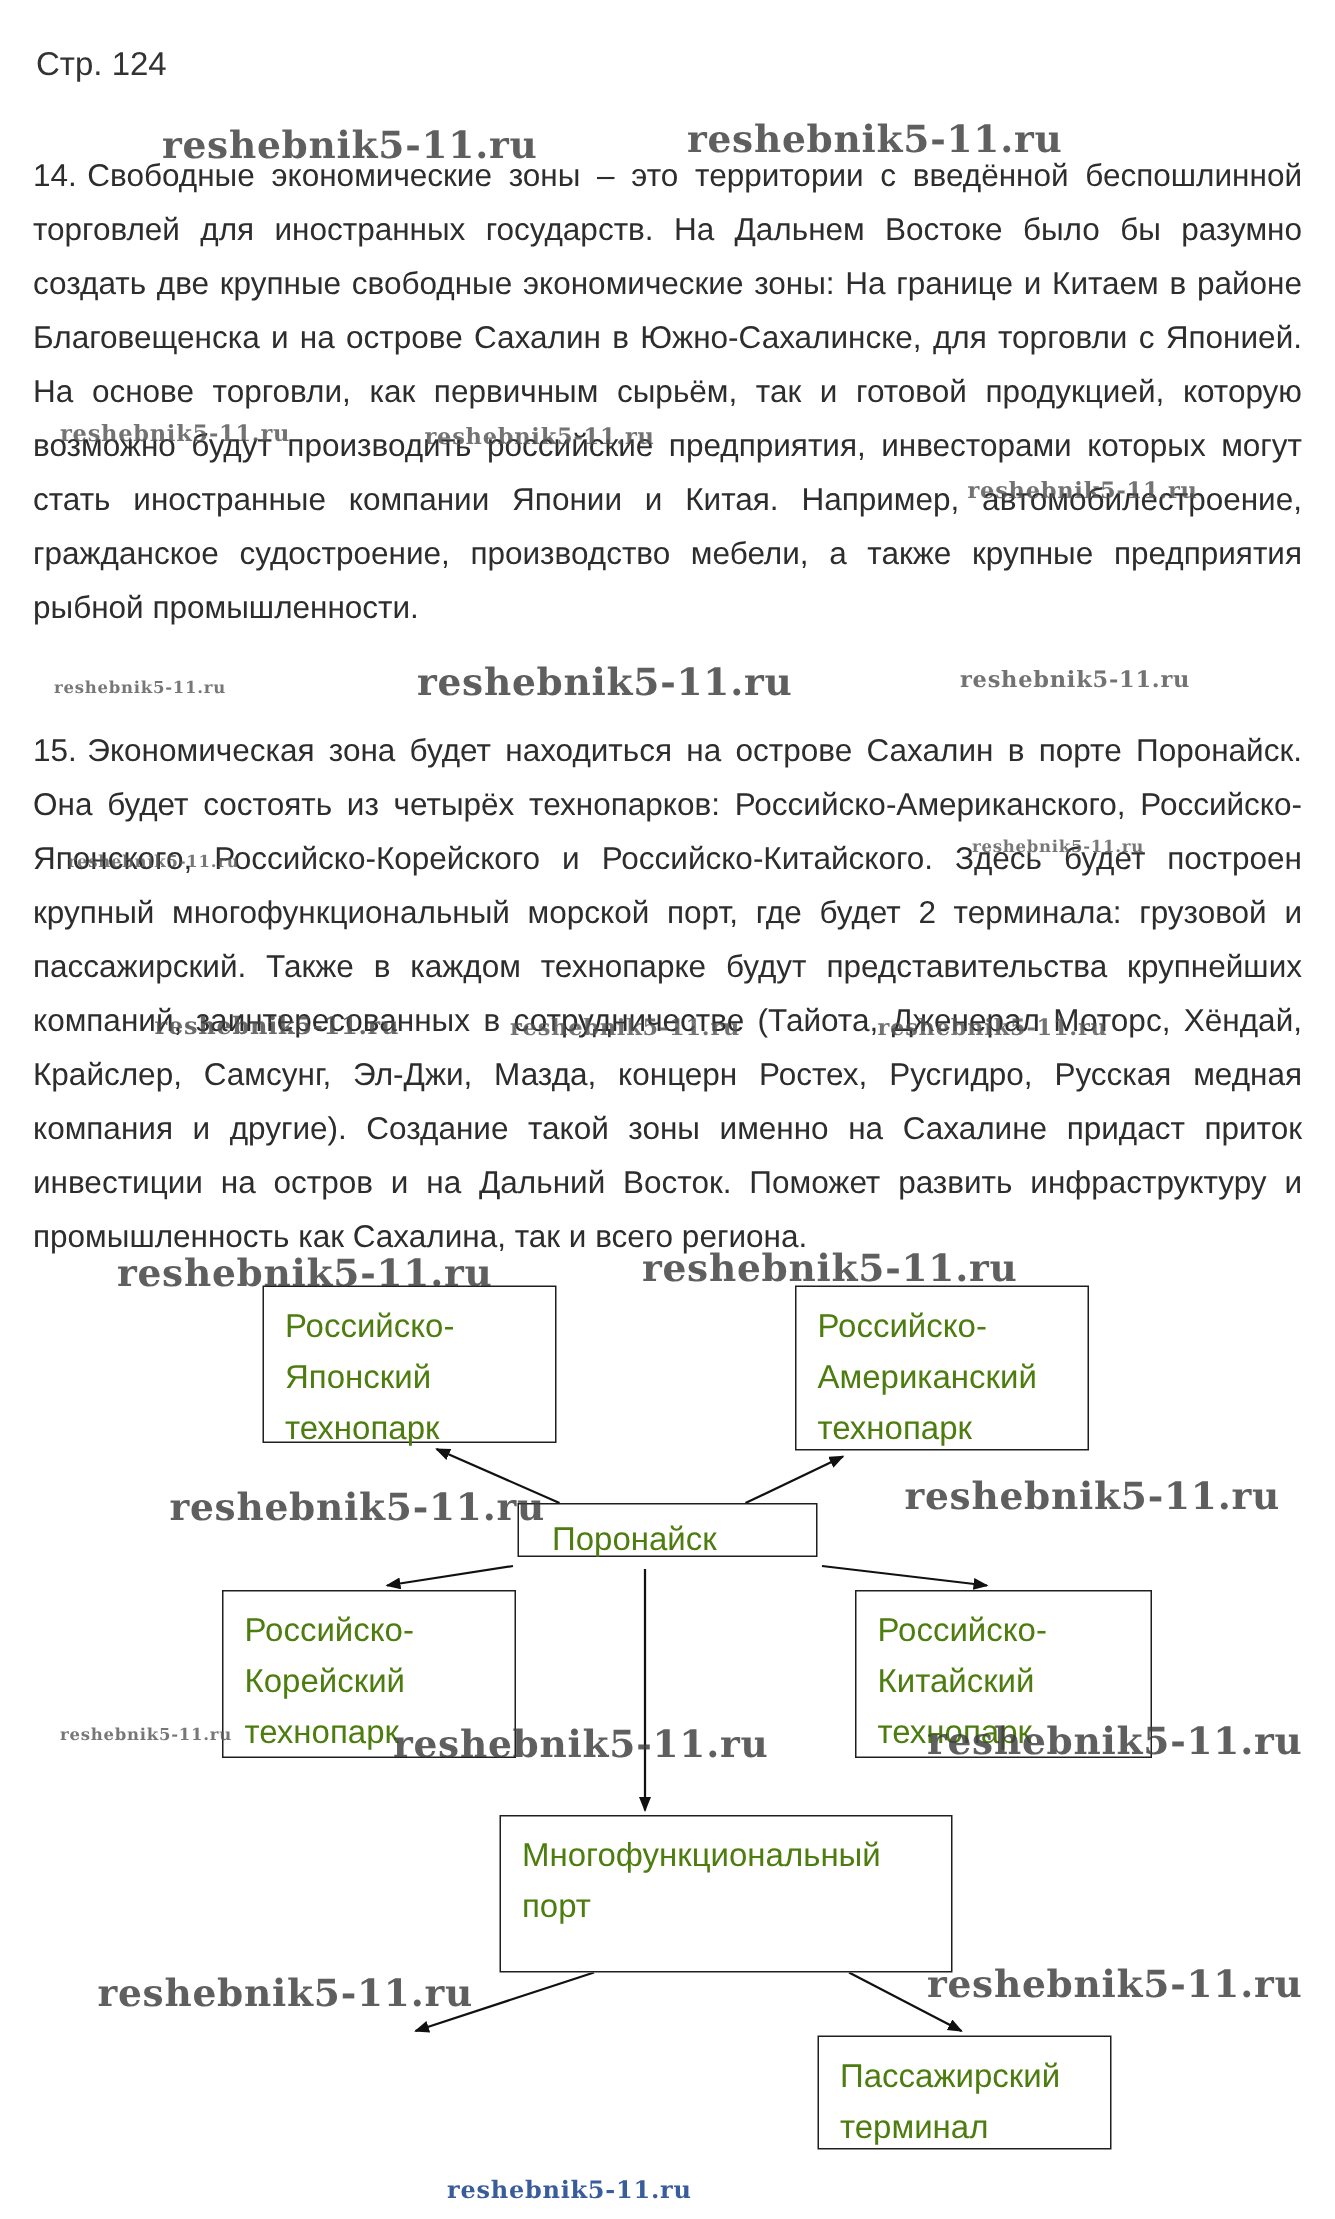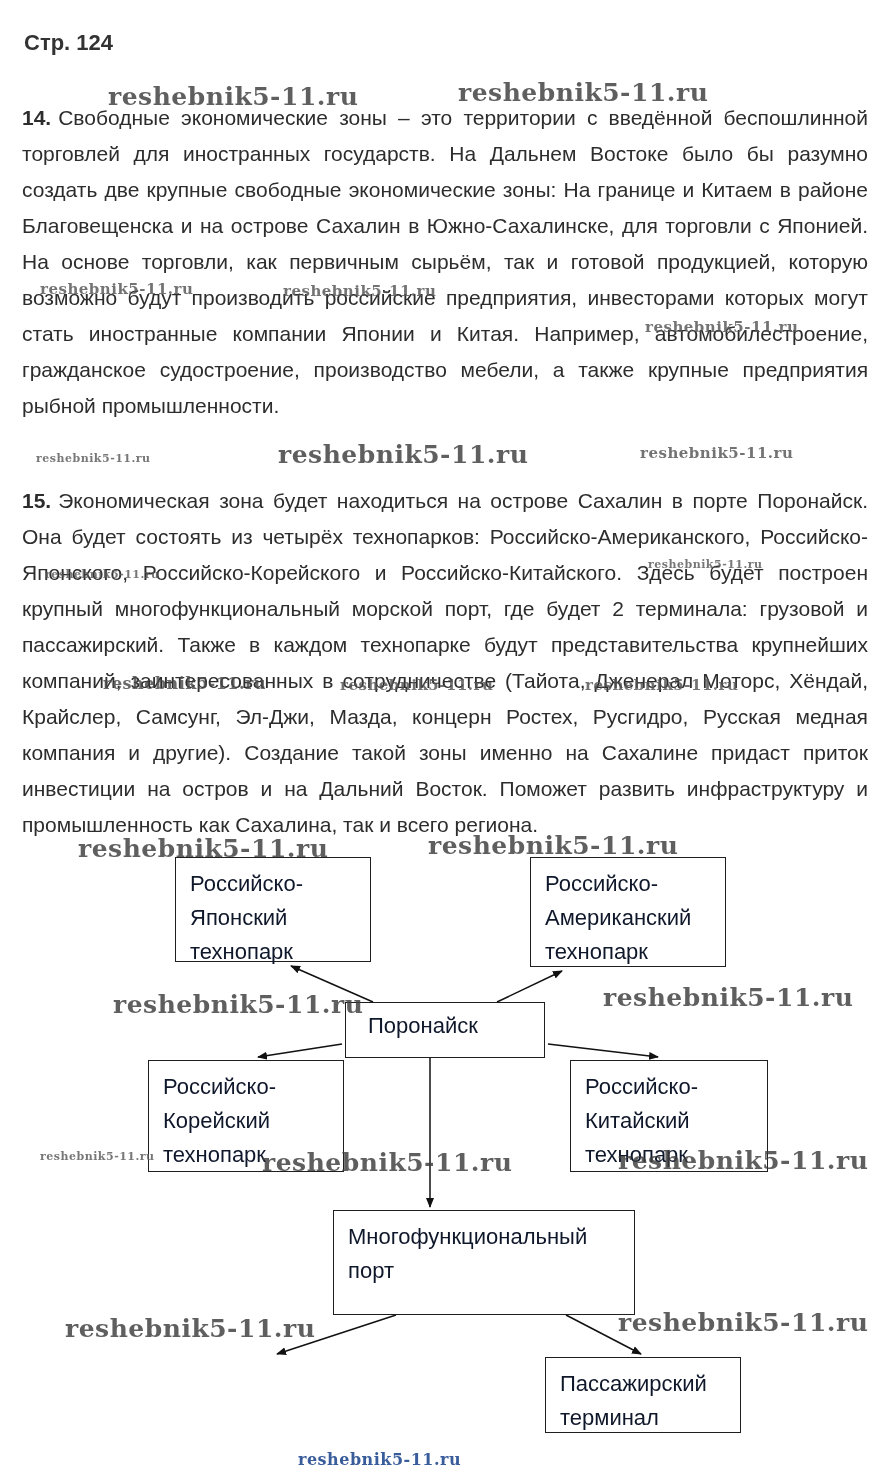--- a/index.html
+++ b/index.html
@@ -6,49 +6,49 @@
   html,body { width:890px; height:1479px; }
   body {
     position:relative;
     background:#ffffff;
     font-family:"Liberation Sans", sans-serif;
     color:#2d2d2d;
     overflow:hidden;
   }
   .page-title {
     position:absolute; left:24px; top:30px;
-    font-size:22px; font-weight:bold; color:#333;
+    font-size:22px; font-weight:normal; color:#333;
   }
   .answer {
     position:absolute; left:22px; right:22px;
     font-size:21px; line-height:36px;
     text-align:justify; color:#2d2d2d;
   }
   .answer.p14 { top:100px; }
   .answer.p15 { top:458px;margin-top:25px; }
-  .para-num { font-weight:bold; margin-right:7px; }
+  .para-num { font-weight:normal; margin-right:7px; }
 
   
   .diagram {
     position:absolute; left:0; top:845px; width:890px; height:634px;
   }
   .arrows {
     position:absolute; left:0; top:0; width:890px; height:634px; z-index:1;
   }
   .node {
     position:absolute; z-index:2;
     background:#ffffff;
     border:1.5px solid #1f1f1f;
-    font-size:22px; line-height:34px; color:#0f172a;
+    font-size:22px; line-height:34px; color:#4d7c0f;
     padding:9px 14px;
     white-space:pre-line;
   }
   .node.japan     { left:175px; top:12px;  width:196px; height:105px; }
   .node.america   { left:530px; top:12px;  width:196px; height:110px; }
-  .node.poronaysk { left:345px; top:157px; width:200px; height:56px; padding:6px 14px 6px 22px; }
+  .node.poronaysk { left:345px; top:157px; width:200px; height:36px; padding:6px 14px 6px 22px; }
   .node.korea     { left:148px; top:215px; width:196px; height:112px; }
   .node.china     { left:570px; top:215px; width:198px; height:112px; }
   .node.port      { left:333px; top:365px; width:302px; height:105px; }
   .node.cargo     { left:145px; top:512px; width:245px; height:58px; padding-top:12px; }
   .node.passenger { left:545px; top:512px; width:196px; height:76px; }
 
   
   .wm {
     position:absolute; z-index:3;
     font-family:"DejaVu Serif", serif;

